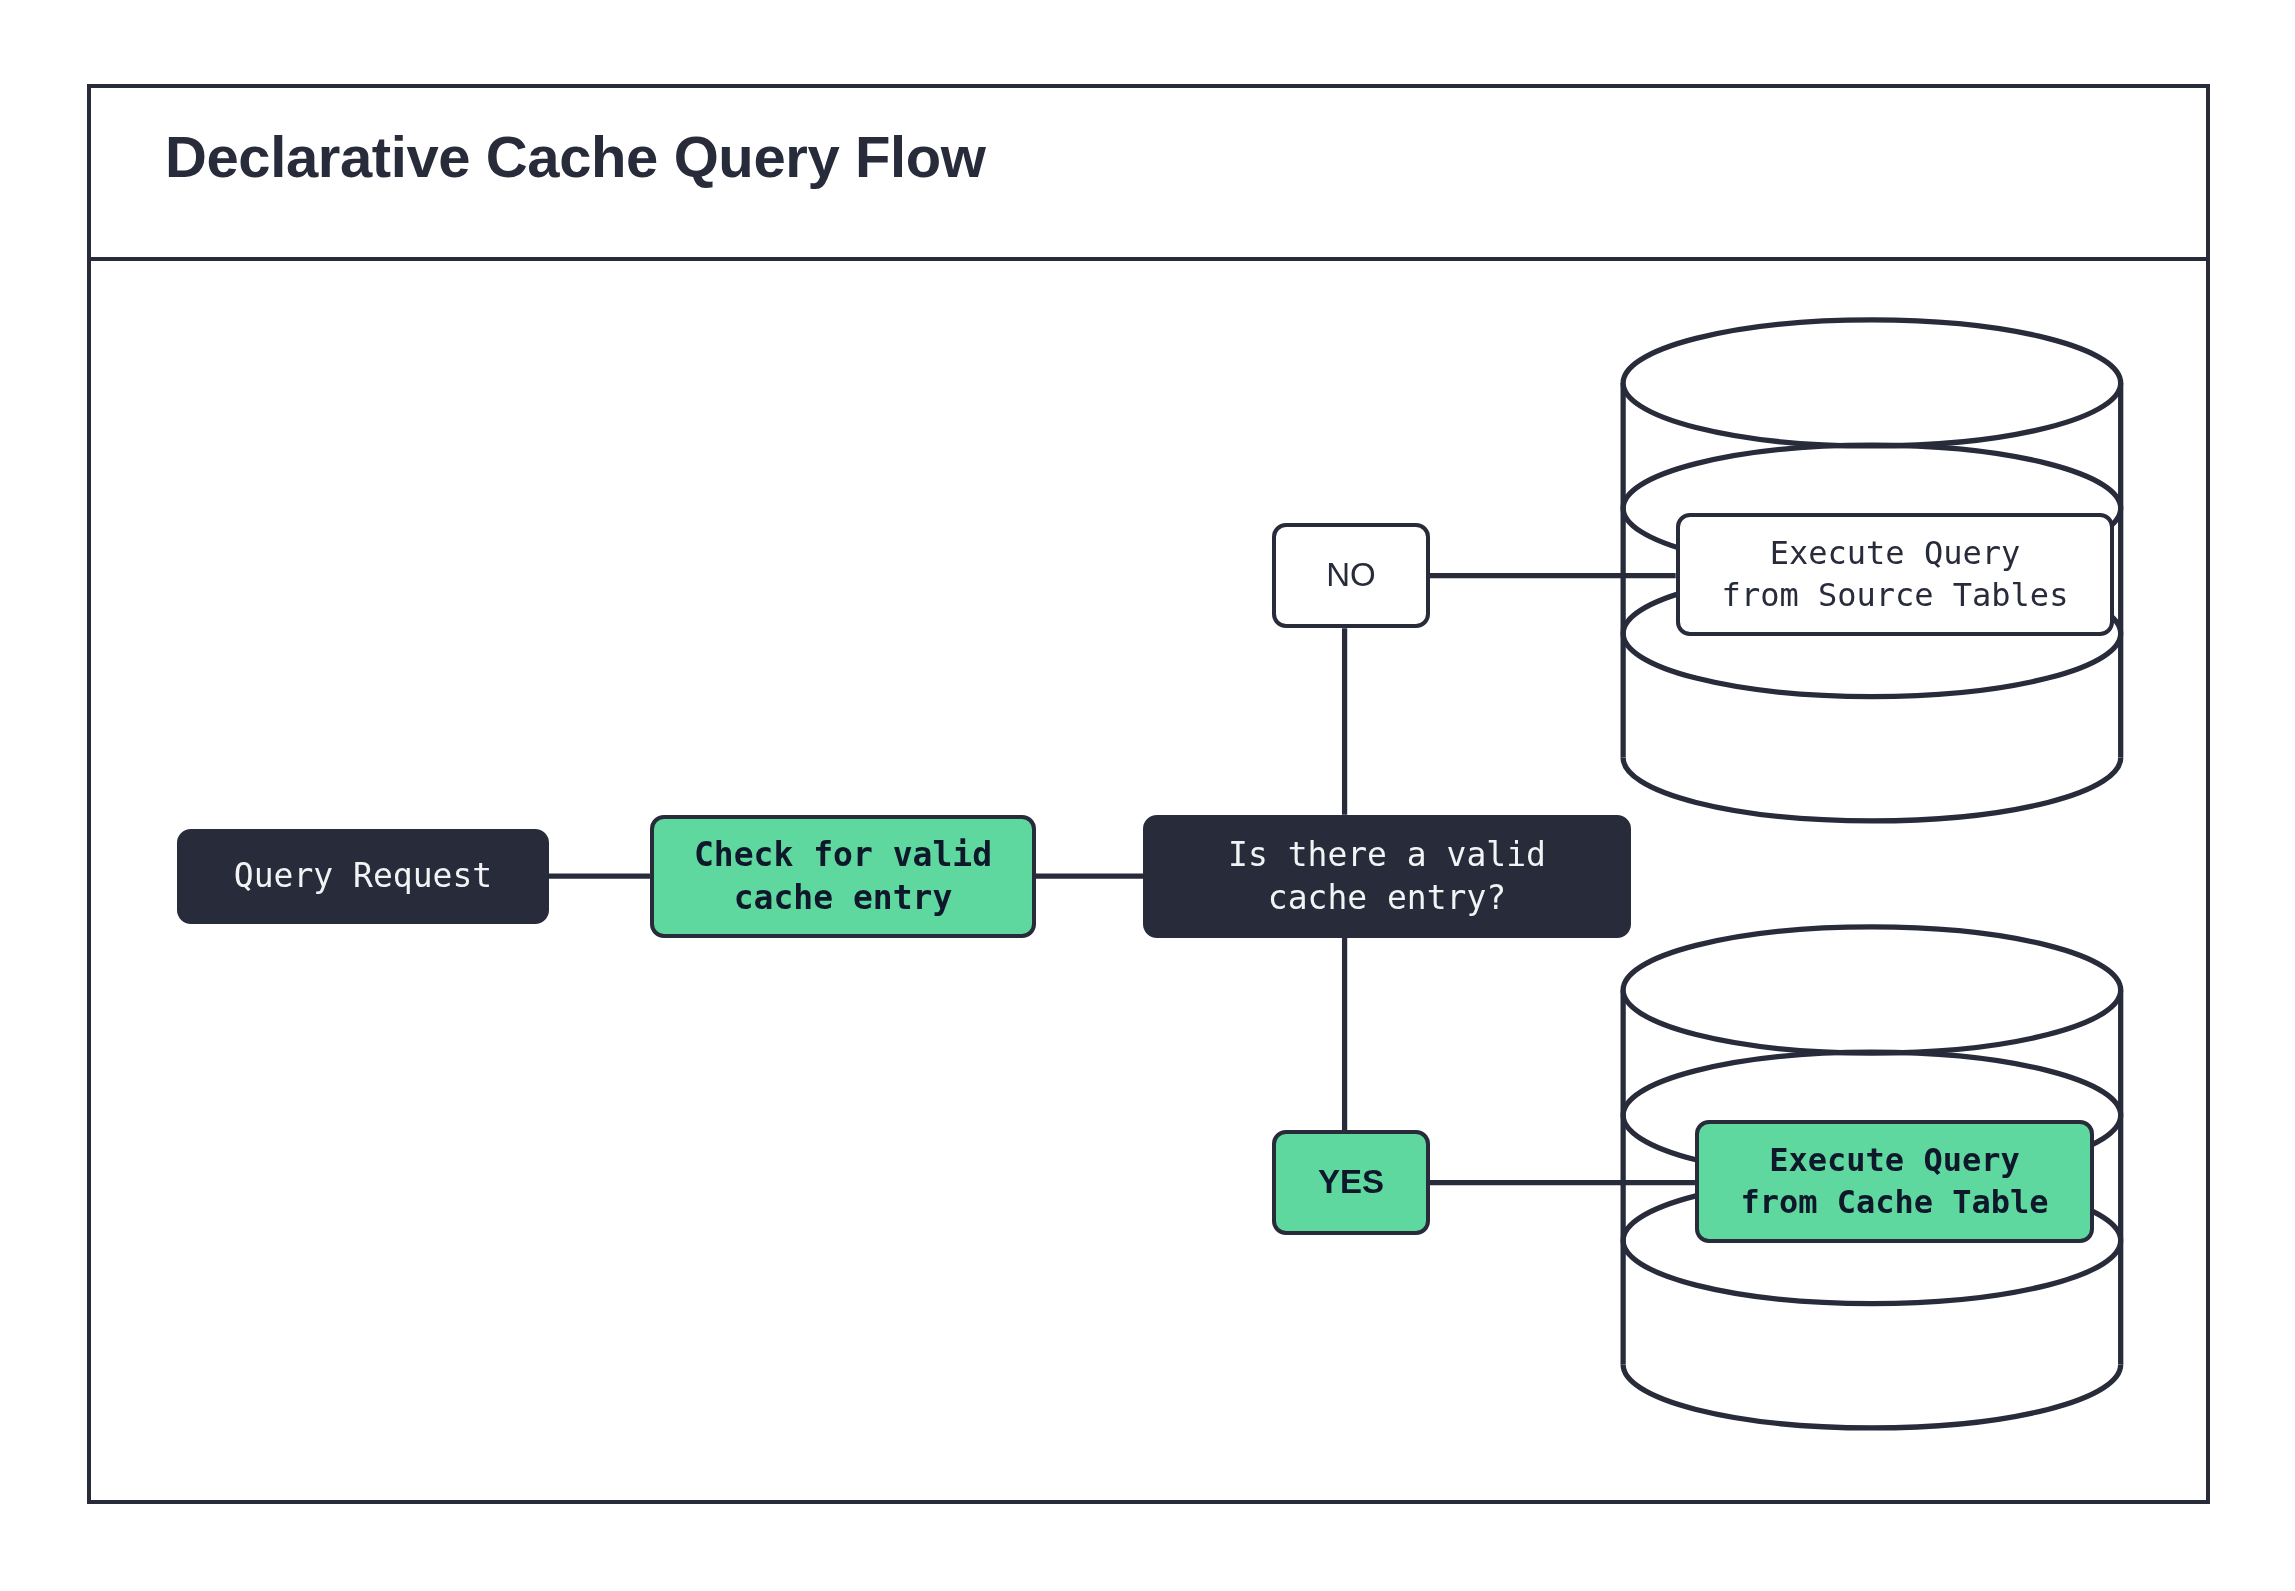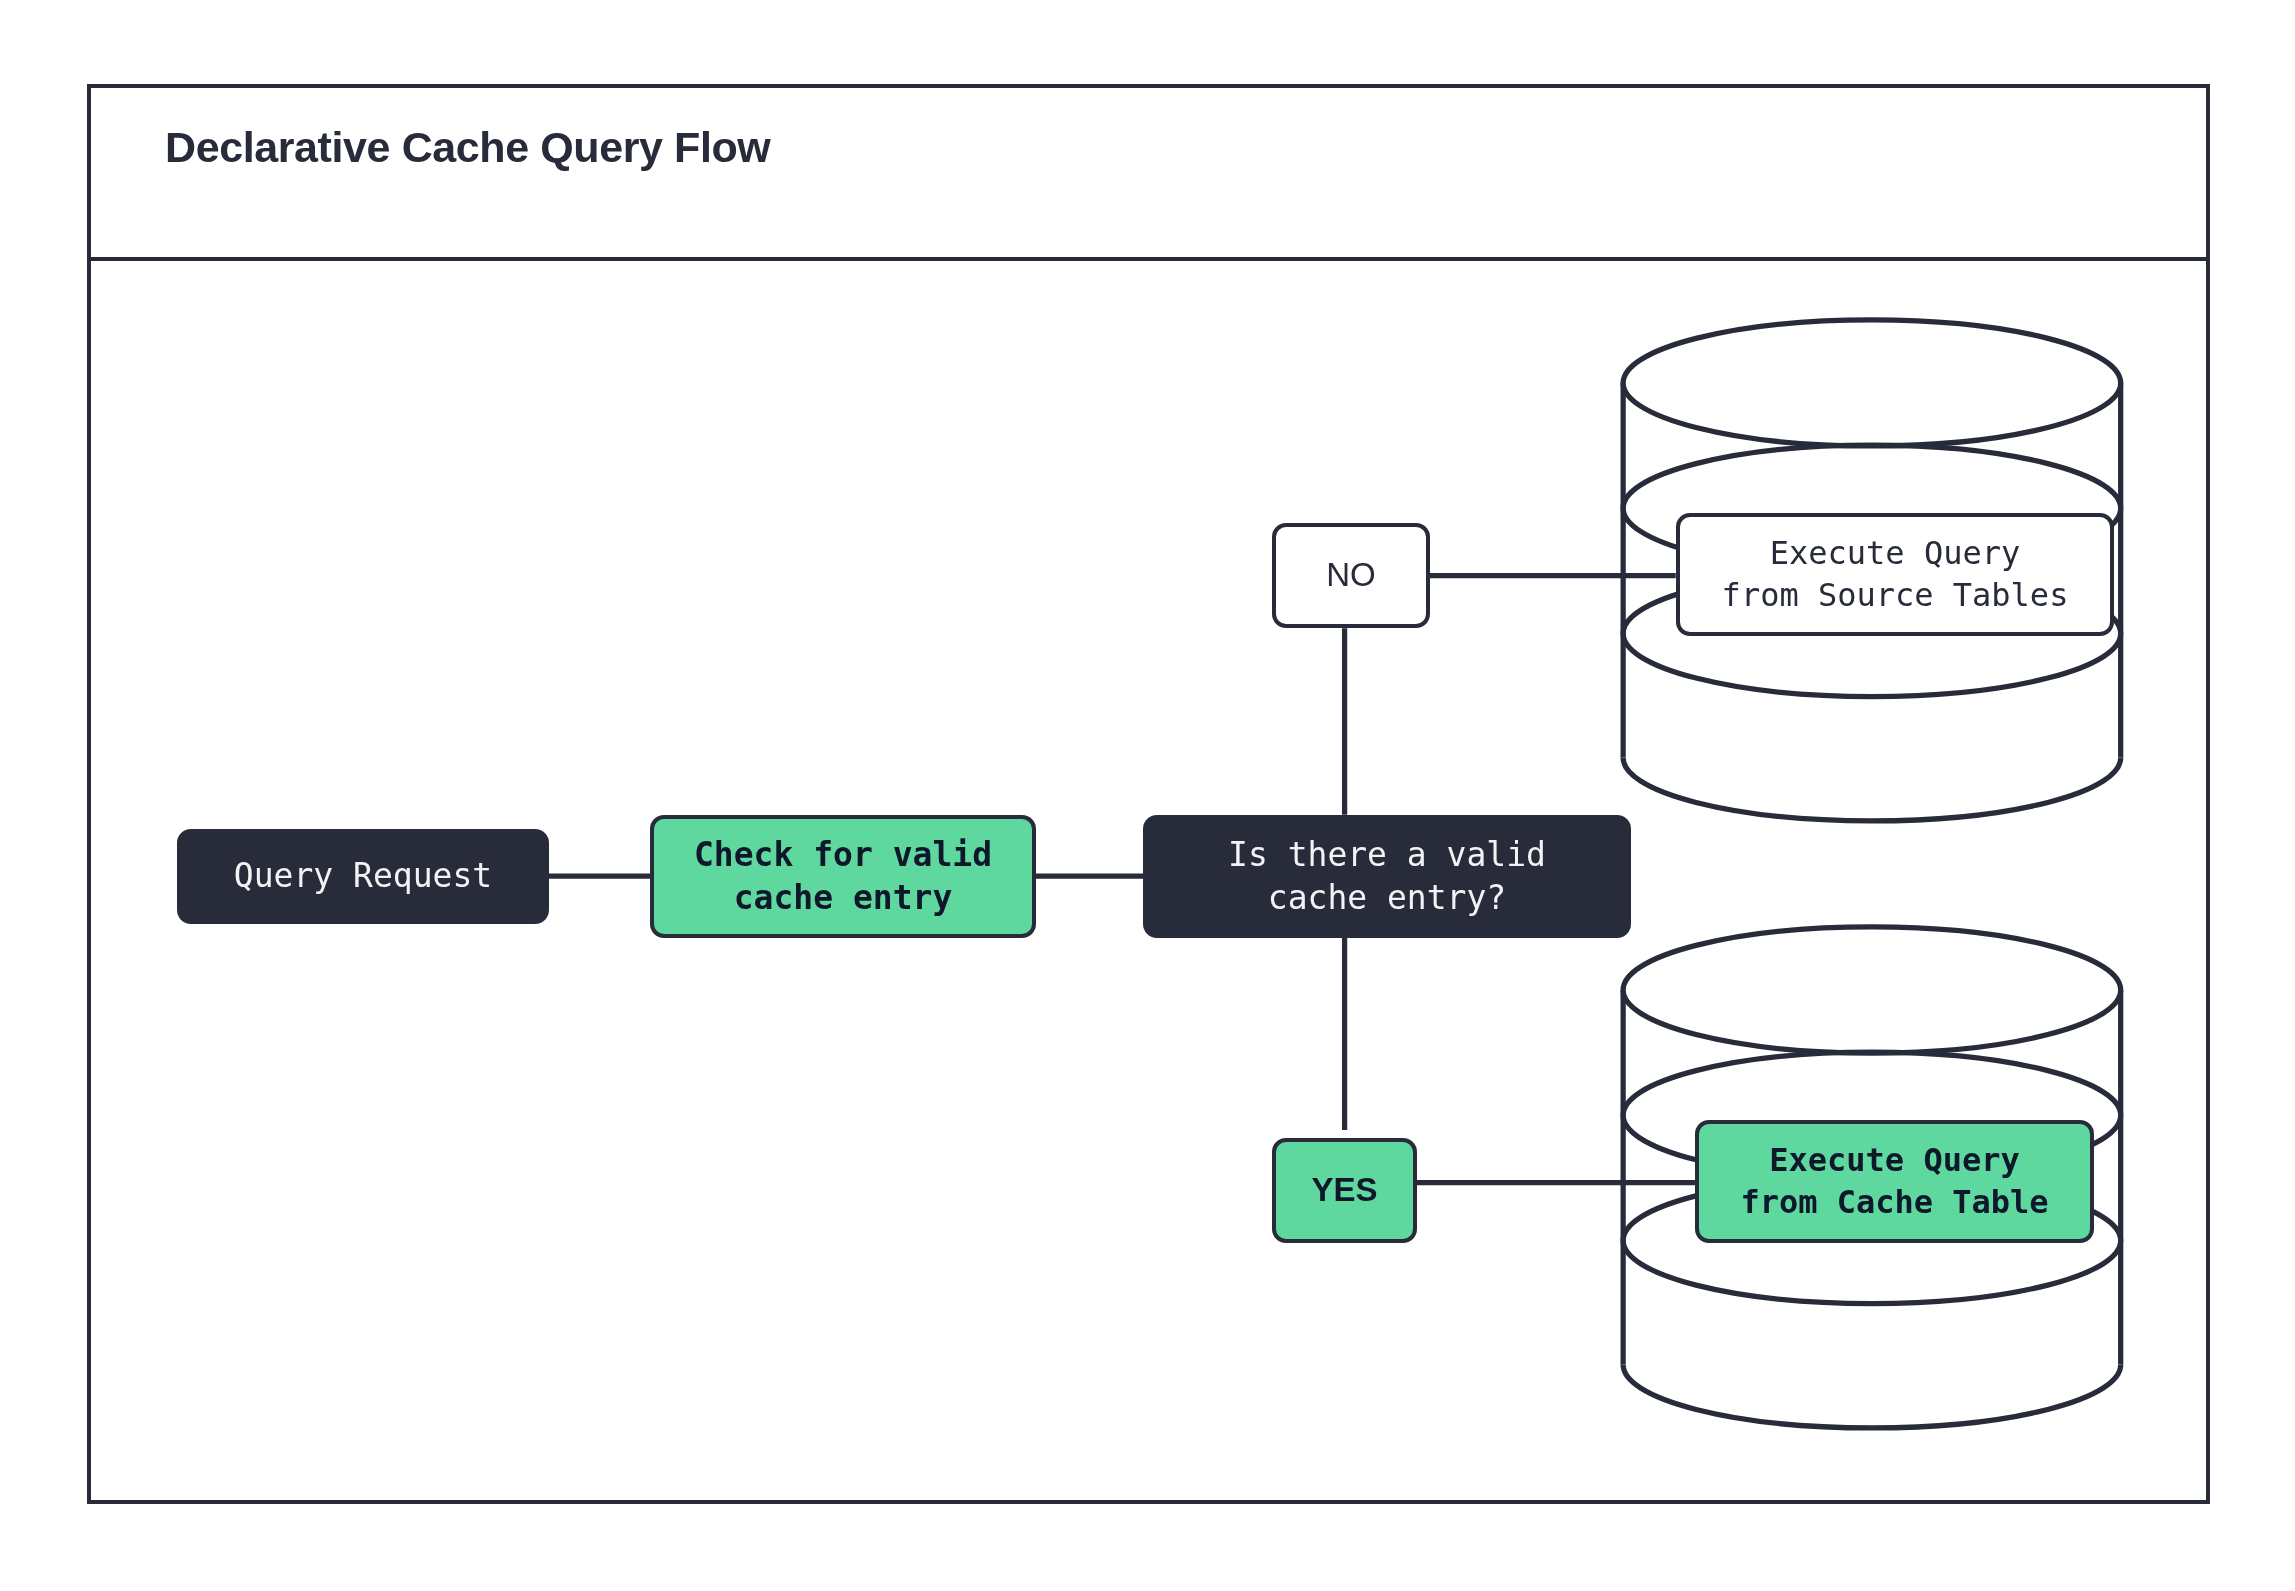--- a/index.html
+++ b/index.html
@@ -37,21 +37,21 @@
     left: 87px;
     top: 257px;
     width: 2123px;
     height: 4.4px;
     background: #272B3A;
   }
   .diagram-title {
     position: absolute;
     left: 165px;
     top: 123px;
-    font-size: 43px;
+    font-size: 58px;
     font-weight: bold;
     color: #272B3A;
     letter-spacing: -0.4px;
     white-space: nowrap;
     font-family: "Liberation Sans", sans-serif;
   }
 
   
   #canvas {
     position: absolute;
@@ -106,24 +106,23 @@
   #node-decision {
     left: 1143px; top: 815px; width: 488px; height: 123px;
     font-size: 33px;
   }
   #label-no {
     left: 1272px; top: 523px; width: 158px; height: 105px;
     font-size: 33px;
     font-family: "Liberation Sans", sans-serif;
   }
   #label-yes {
-    left: 1272px; top: 1130px; width: 145px; height: 105px;
+    left: 1272px; top: 1130px; width: 158px; height: 105px;
     font-size: 33px;
     font-family: "Liberation Sans", sans-serif;
-    margin-top: 8px;
   }
   #node-source-tables {
     left: 1676px; top: 513px; width: 438px; height: 123px;
     font-size: 32px;
   }
   #node-cache-table {
     left: 1695px; top: 1120px; width: 399px; height: 123px;
     font-size: 32px;
   }
 </style>

